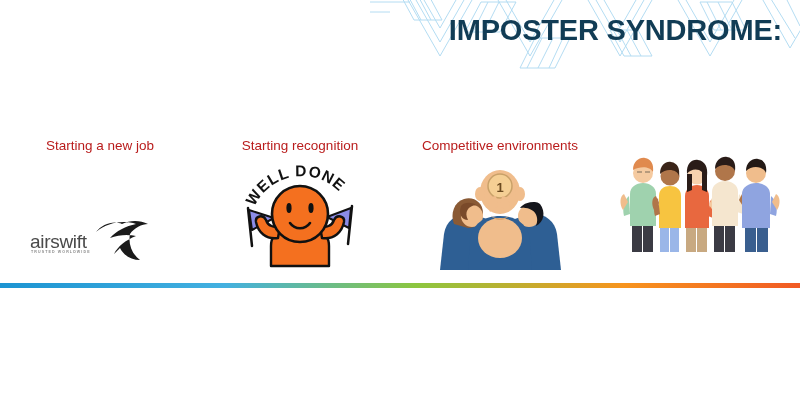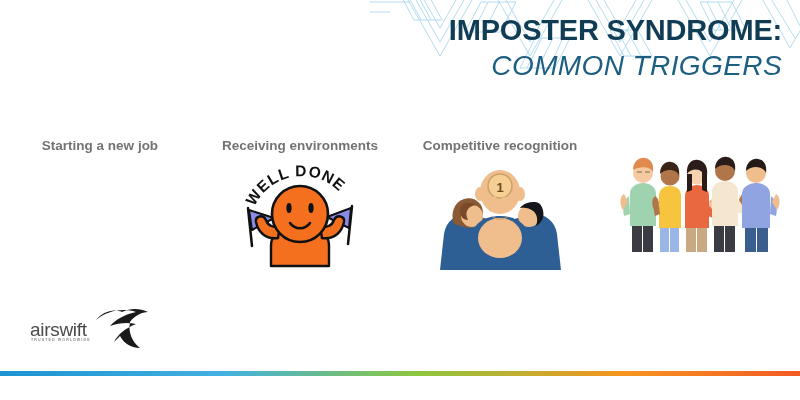--- a/index.html
+++ b/index.html
@@ -6,21 +6,21 @@
     margin: 0;
     padding: 0;
     background: #ffffff;
   }
   body {
     font-family: "Liberation Sans", sans-serif;
   }
   #canvas {
     position: relative;
     width: 800px;
-    height: 376px;
+    height: 288px;
     background: #ffffff;
     overflow: hidden;
   }
 
   
   .bg-pattern {
     position: absolute;
     top: -14px;
     left: 370px;
     width: 440px;
@@ -65,22 +65,22 @@
     align-items: flex-start;
   }
   .card {
     flex: 1 1 0;
     display: flex;
     flex-direction: column;
     align-items: center;
   }
   .card-label {
     font-size: 13.5px;
-    font-weight: bold;
-    color: #737373;
+    font-weight: normal;
+    color: #b91c1c;
     text-align: right;
     line-height: 1.18;
     padding: 0 6px;
     white-space: pre-line;
   }
   .card-art {
     margin-top: 8px;
     height: 110px;
     display: flex;
     align-items: flex-start;
@@ -159,31 +159,30 @@
       <path d="M95 46 L130 46 L146 16 L111 16 Z"></path>
       <path d="M103 46 L118 16 M114 46 L129 16"></path>
       <path d="M330 16 L362 16 L376 44 L344 44 Z"></path>
       <path d="M337 16 L351 44 M348 16 L362 44"></path>
       <path d="M415 10 L440 10 L440 40 L430 40 Z"></path>
     </g>
   </svg>
 
   <div class="header">
     <div class="title-main">IMPOSTER SYNDROME:</div>
-    <div class="title-sub">COMMON TRIGGERS</div>
   </div>
 
   <div class="cards">
 
     <div class="card">
       <div class="card-label">Starting a new job</div>
     </div>
 
     <div class="card">
-      <div class="card-label">Receiving environments</div>
+      <div class="card-label">Starting recognition</div>
       <div class="card-art">
         <svg width="140" height="110" viewBox="0 0 140 110">
           <defs>
             <path id="arcPath" d="M22 52 A52 52 0 0 1 120 46"></path>
           </defs>
 
           <g>
             <path d="M18 46 L22 84" stroke="#111" stroke-width="2.5" stroke-linecap="round" fill="none"></path>
             <path d="M19 48 L44 56 L22 68 Z" fill="#8b8ce8" stroke="#111" stroke-width="2" stroke-linejoin="round"></path>
           </g>
@@ -205,21 +204,21 @@
           <path d="M60 61 C65 68 75 68 80 61" stroke="#111" stroke-width="2.6" fill="none" stroke-linecap="round"></path>
 
           <text font-family="Liberation Sans, sans-serif" font-size="15.5" font-weight="bold" fill="#111" letter-spacing="1">
             <textPath href="#arcPath" startOffset="6%">WELL DONE</textPath>
           </text>
         </svg>
       </div>
     </div>
 
     <div class="card">
-      <div class="card-label">Competitive recognition</div>
+      <div class="card-label">Competitive environments</div>
       <div class="card-art">
         <svg width="145" height="110" viewBox="0 0 145 110">
 
           <path d="M12 108 L16 72 C18 58 30 50 44 52 L62 58 L58 108 Z" fill="#2e5f94"></path>
           <path d="M26 62 C22 52 26 40 36 37 C46 34 55 41 55 51 C55 60 48 66 40 66 Z" fill="#8a5a35"></path>
           <circle cx="44" cy="54" r="11" fill="#f0bd8c"></circle>
           <path d="M33 44 C30 52 34 58 40 58 C36 50 40 44 48 43 C44 40 36 40 33 44 Z" fill="#7a4a2a"></path>
 
           <path d="M133 108 L129 72 C127 58 115 50 101 52 L84 58 L88 108 Z" fill="#2e5f94"></path>
           <circle cx="101" cy="54" r="11" fill="#f0bd8c"></circle>

